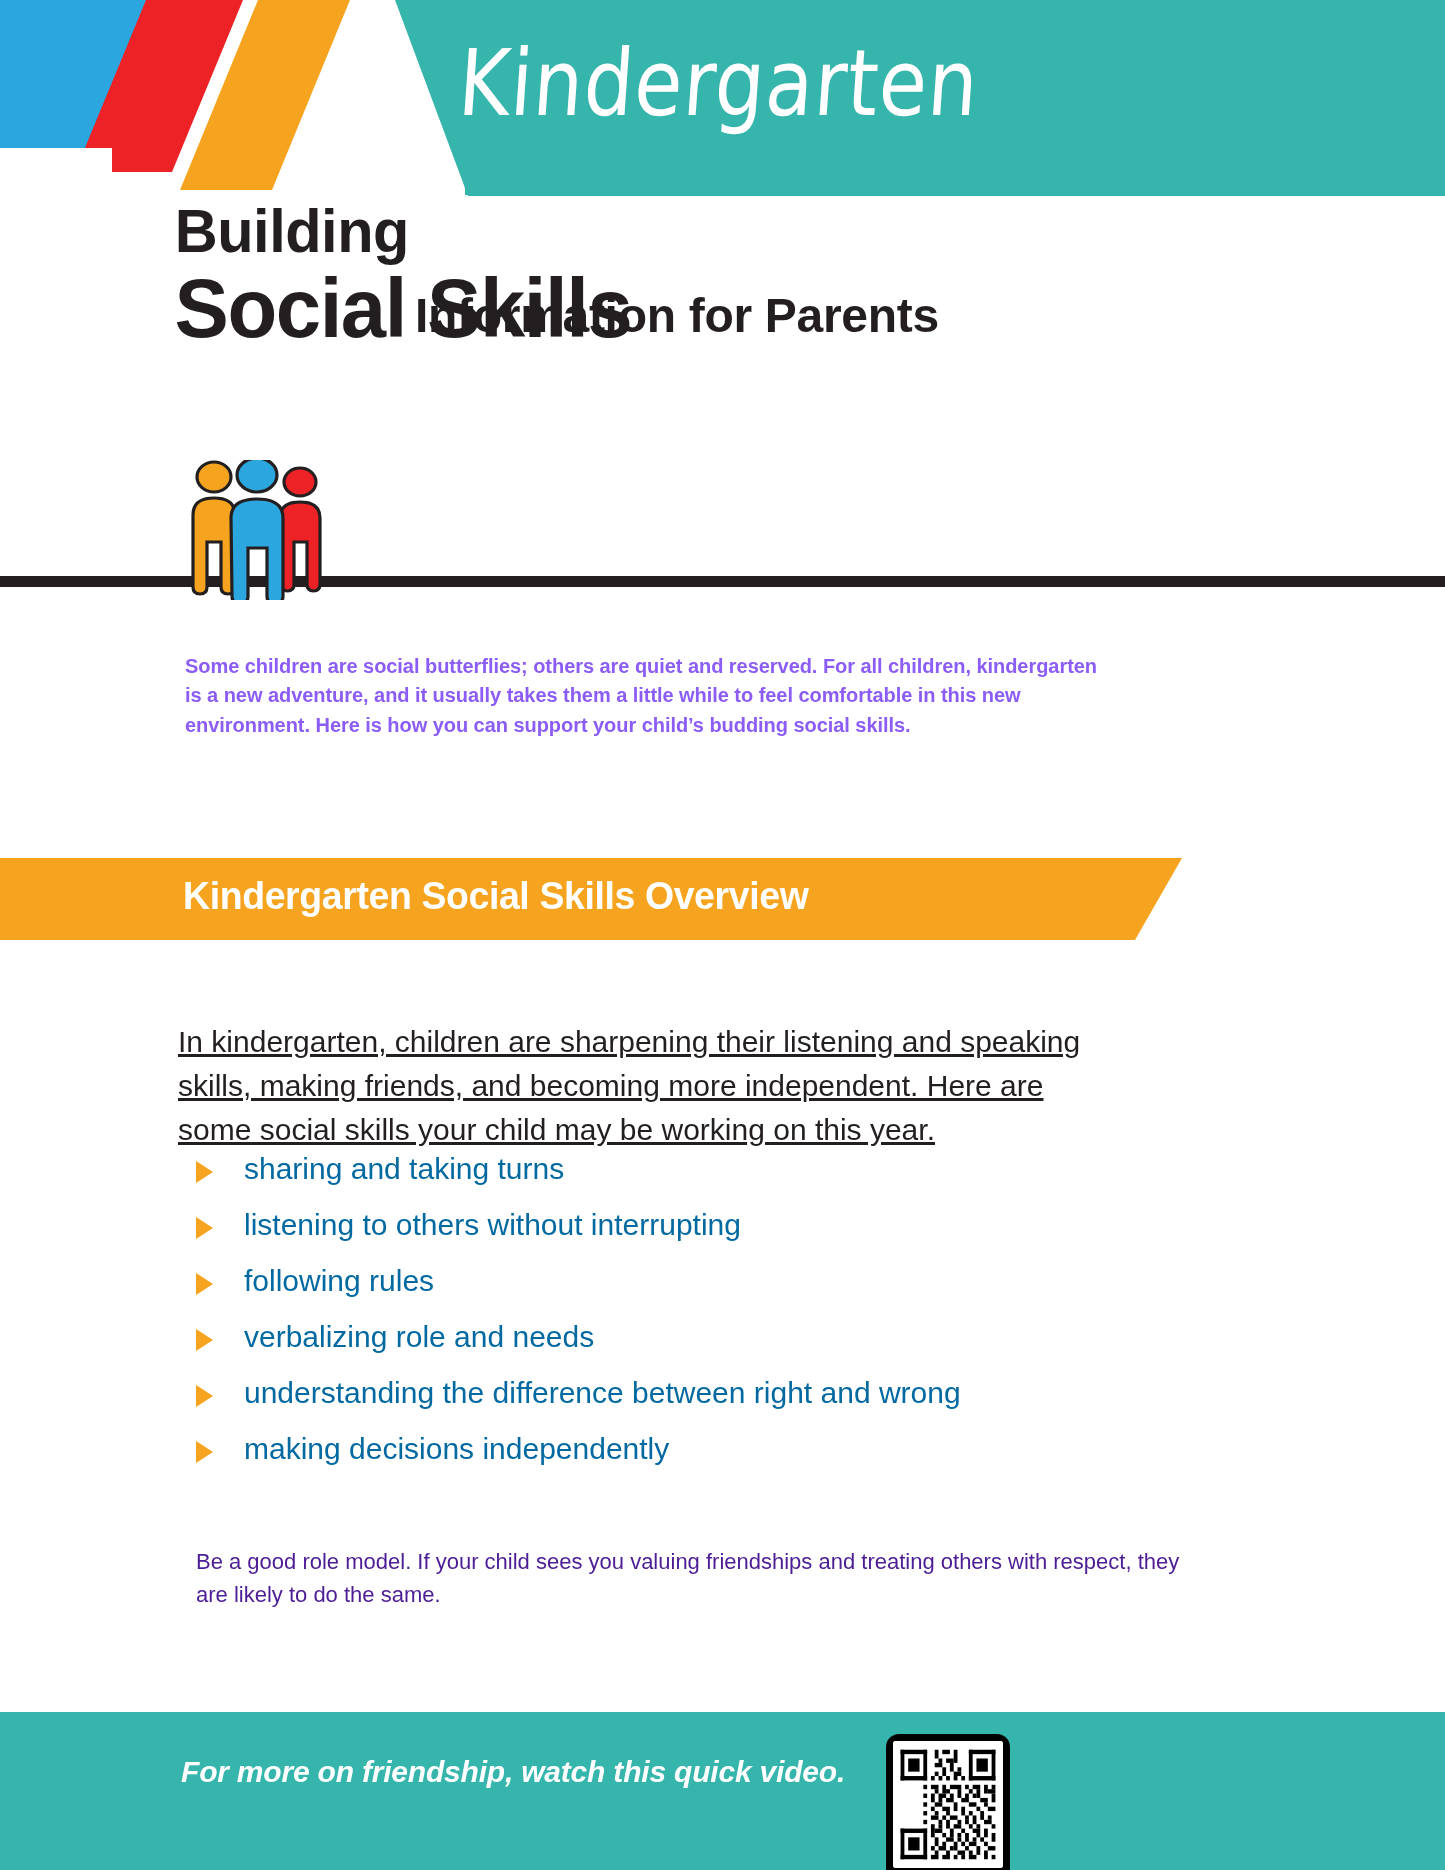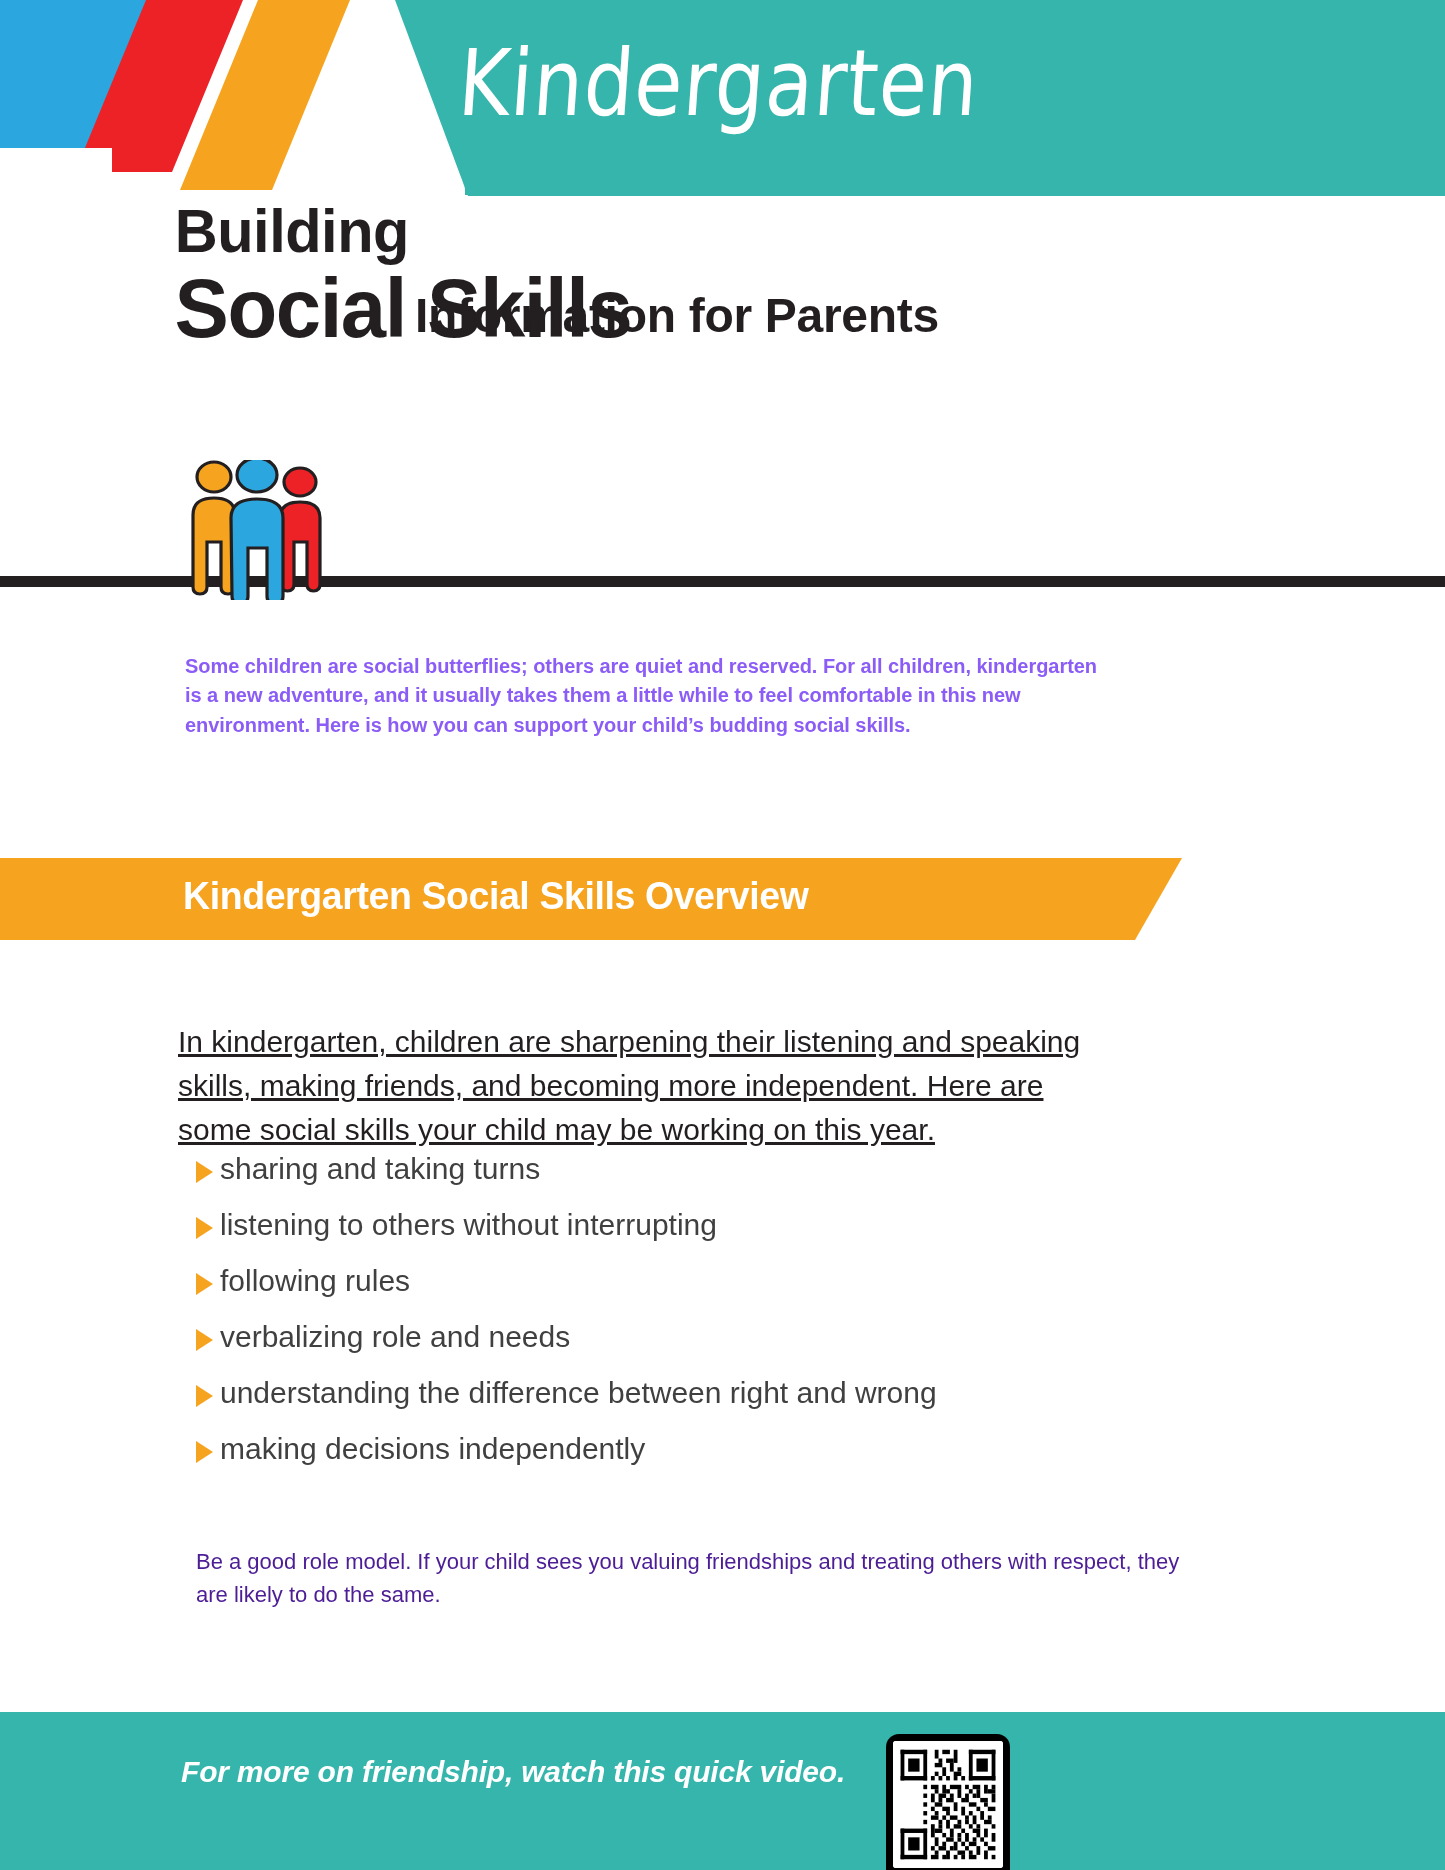--- a/index.html
+++ b/index.html
@@ -162,24 +162,24 @@
     position: absolute;
     left: 196px;
     top: 1152px;
     width: 1050px;
     list-style: none;
     margin: 0;
     padding: 0;
   }
   .bullets li {
     position: relative;
-    padding-left: 24px;
+    padding-left: 48px;
     margin-bottom: 23px;
     font-size: 30px;
-    color: #404040;
+    color: #0369a1;
     line-height: 1.1;
   }
   .bullets li .arrow {
     position: absolute;
     left: 0;
     top: 9px;
     width: 0; height: 0;
     border-top: 11px solid transparent;
     border-bottom: 11px solid transparent;
     border-left: 17px solid #f6a41f;

